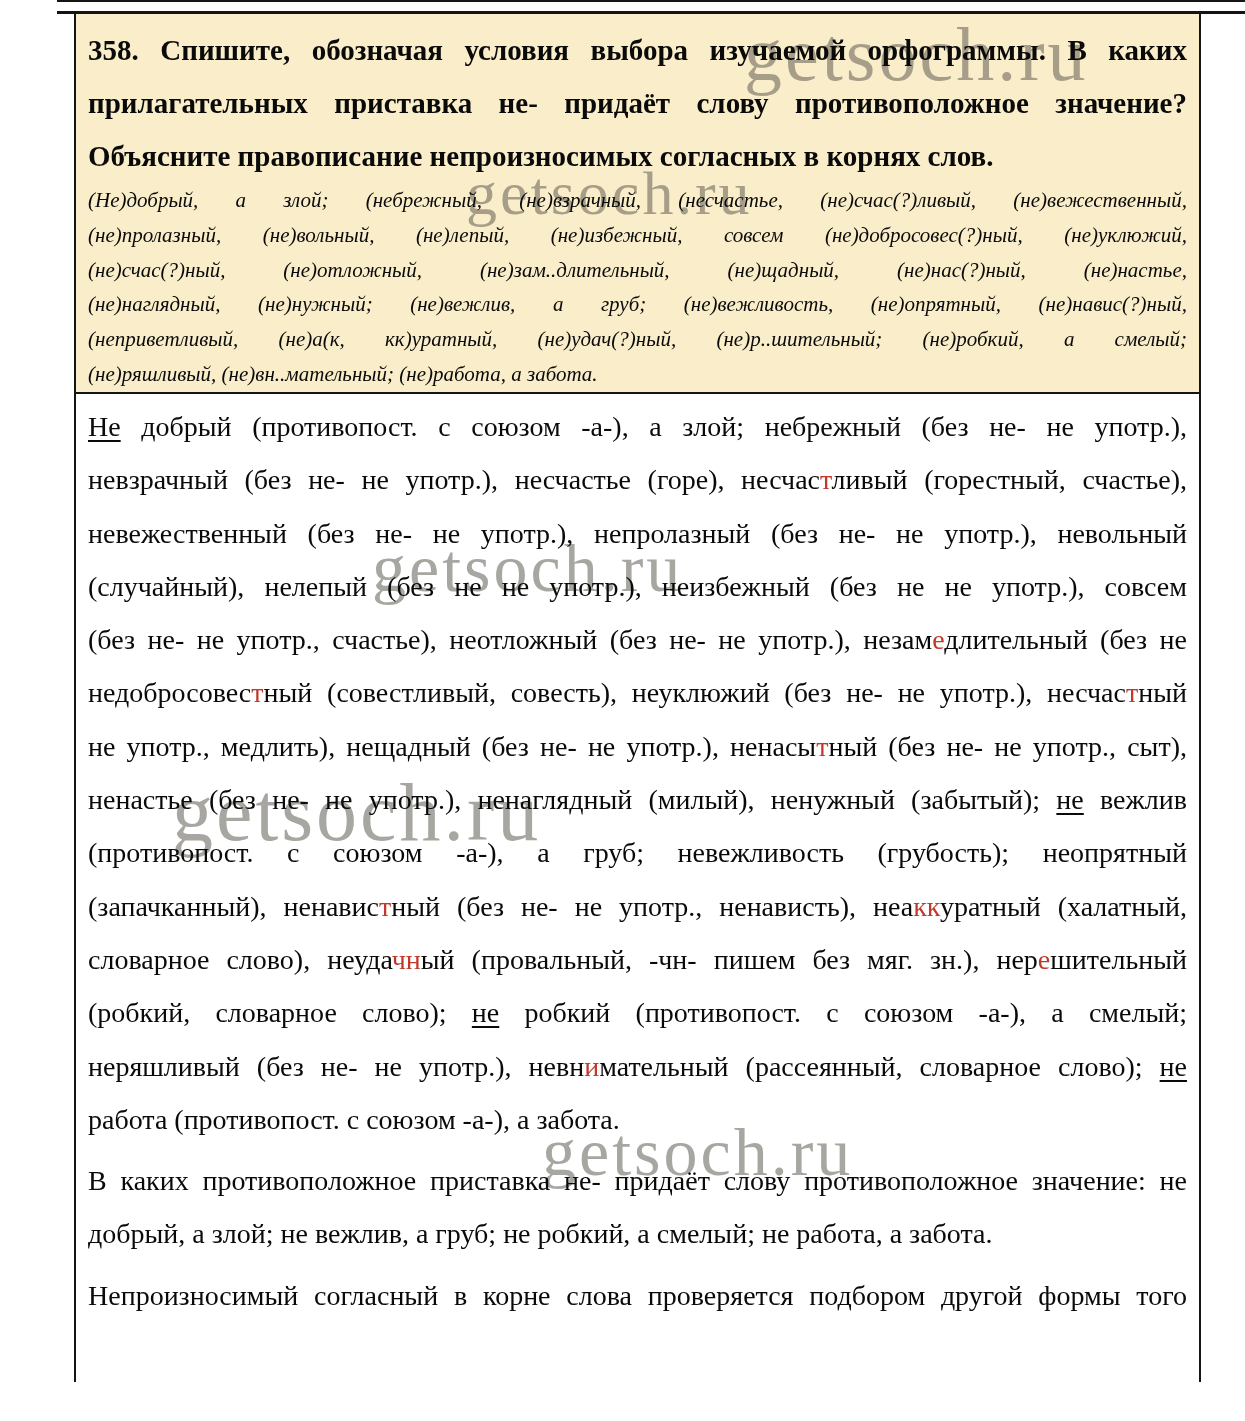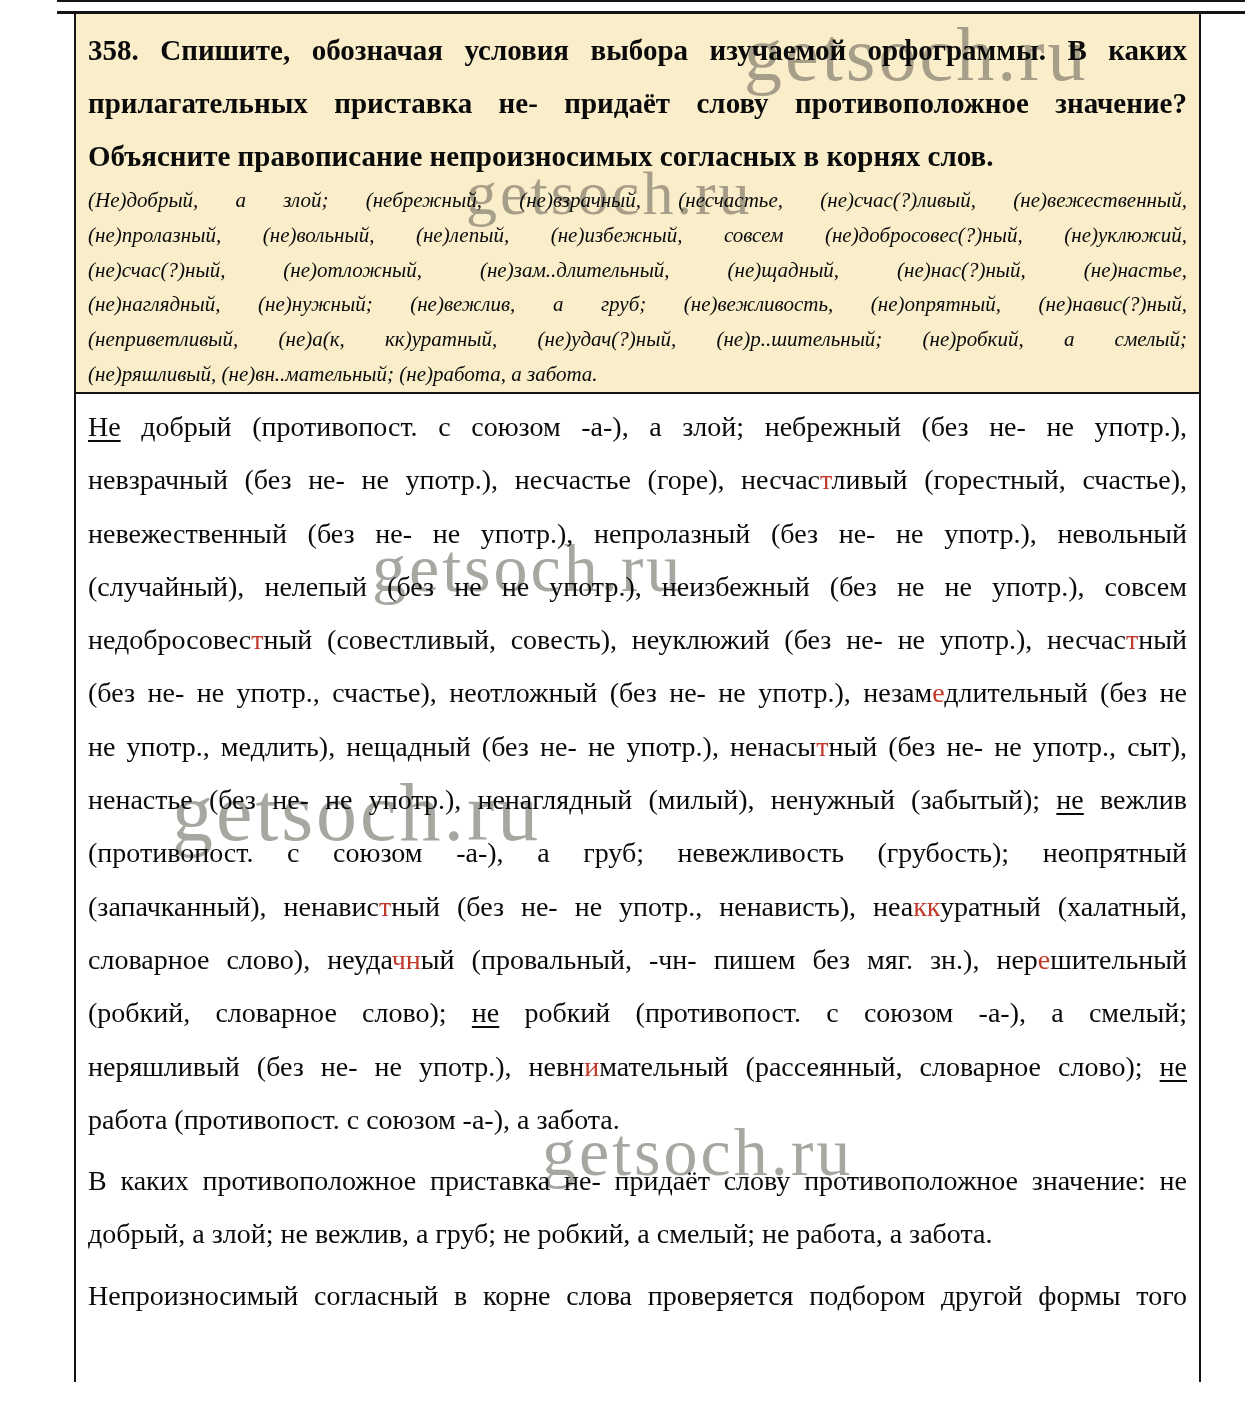--- a/index.html
+++ b/index.html
@@ -72,22 +72,22 @@
         <div class="line"><span>(не)ряшливый, (не)вн..мательный; (не)работа, а забота.</span></div>
       </div>
   </div>
 
   <div class="answer">
     <div class="para">
         <div class="line just"><span class="underline">Не</span><span> добрый (противопост. с союзом -а-), а злой; небрежный (без не- не употр.),</span></div>
         <div class="line just"><span>невзрачный (без не- не употр.), несчастье (горе), несчас</span><span class="red">т</span><span>ливый (горестный, счастье),</span></div>
         <div class="line just"><span>невежественный (без не- не употр.), непролазный (без не- не употр.), невольный</span></div>
         <div class="line just"><span>(случайный), нелепый (без не не употр.), неизбежный (без не не употр.), совсем</span></div>
+        <div class="line just"><span>(без не- не употр., счастье), неотложный (без не- не употр.), незам</span><span class="red">е</span><span>длительный (без не</span></div>
         <div class="line just"><span>недобросовес</span><span class="red">т</span><span>ный (совестливый, совесть), неуклюжий (без не- не употр.), несчас</span><span class="red">т</span><span>ный</span></div>
-        <div class="line just"><span>(без не- не употр., счастье), неотложный (без не- не употр.), незам</span><span class="red">е</span><span>длительный (без не</span></div>
         <div class="line just"><span>не употр., медлить), нещадный (без не- не употр.), ненасы</span><span class="red">т</span><span>ный (без не- не употр., сыт),</span></div>
         <div class="line just"><span>ненастье (без не- не употр.), ненаглядный (милый), ненужный (забытый); </span><span class="underline">не</span><span> вежлив</span></div>
         <div class="line just"><span>(противопост. с союзом -а-), а груб; невежливость (грубость); неопрятный</span></div>
         <div class="line just"><span>(запачканный), ненавис</span><span class="red">т</span><span>ный (без не- не употр., ненависть), неа</span><span class="red">кк</span><span>уратный (халатный,</span></div>
         <div class="line just"><span>словарное слово), неуда</span><span class="red">чн</span><span>ый (провальный, -чн- пишем без мяг. зн.), нер</span><span class="red">е</span><span>шительный</span></div>
         <div class="line just"><span>(робкий, словарное слово); </span><span class="underline">не</span><span> робкий (противопост. с союзом -а-), а смелый;</span></div>
         <div class="line just"><span>неряшливый (без не- не употр.), невн</span><span class="red">и</span><span>мательный (рассеянный, словарное слово); </span><span class="underline">не</span></div>
         <div class="line"><span>работа (противопост. с союзом -а-), а забота.</span></div>
       </div>
     <div class="para">

